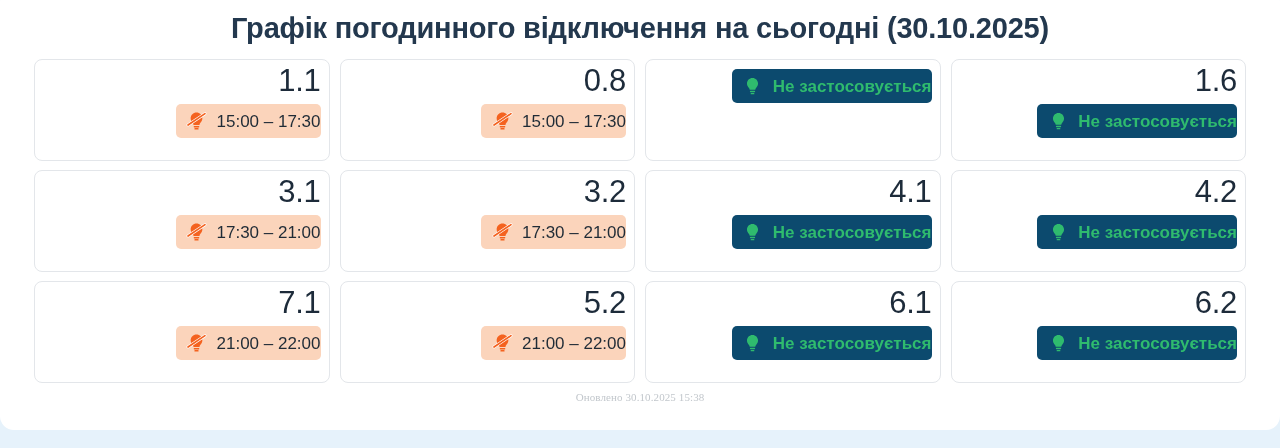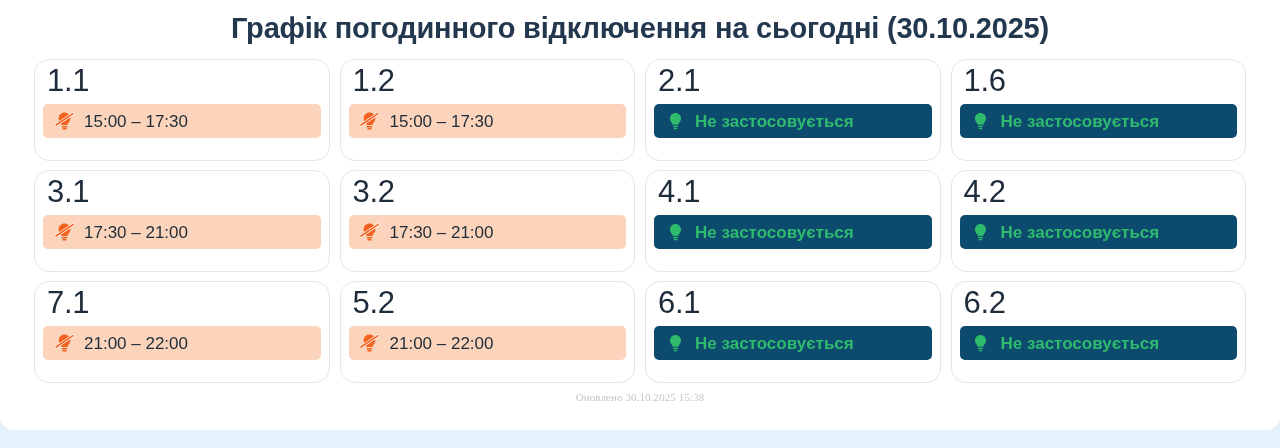--- a/index.html
+++ b/index.html
@@ -44,28 +44,29 @@
     display: grid;
     grid-template-columns: repeat(4, 1fr);
     grid-auto-rows: 102px;
     column-gap: 10px;
     row-gap: 9px;
     box-sizing: border-box;
   }
 
   .group-card {
     border: 1px solid #e3e6ea;
-    border-radius: 15px;
+    border-radius: 8px;
     background: #ffffff;
     box-sizing: border-box;
     padding: 4px 8px 8px 8px;
     display: flex;
     flex-direction: column;
     justify-content: flex-start;
     overflow: hidden;
+    align-items: flex-end;
   }
 
   .group-label {
     font-size: 31px;
     font-weight: 400;
     color: #1d2b3a;
     line-height: 1.12;
     padding-left: 4px;
     letter-spacing: -0.3px;
   }
@@ -139,36 +140,35 @@
               <rect fill="#f4621f" x="8.8" y="17.7" width="6.4" height="1.7" rx="0.7"></rect>
               <rect fill="#f4621f" x="9.6" y="20.1" width="4.8" height="1.7" rx="0.7"></rect>
               <line x1="2.3" y1="16.6" x2="21.7" y2="3.6" stroke="#ffffff" stroke-width="3.4" stroke-linecap="round"></line>
               <line x1="2.3" y1="16.6" x2="21.7" y2="3.6" stroke="#f4621f" stroke-width="1.9" stroke-linecap="round"></line>
             </svg>
           </span>
           <span class="status-text">15:00 – 17:30</span>
         </div>
       </div>
       <div class="group-card">
-        <div class="group-label">1.2</div>
+        <div class="group-label">0.8</div>
         <div class="status-row off">
           <span class="status-icon">
             <svg width="21" height="22" viewBox="0 0 24 24" aria-hidden="true">
               <path fill="#f4621f" d="M12 2.2c-3.7 0-6.7 3-6.7 6.7 0 2.4 1.2 4.2 2.4 5.4.5.5.8 1.1.8 1.8v.6h7v-.6c0-.7.3-1.3.8-1.8 1.2-1.2 2.4-3 2.4-5.4 0-3.7-3-6.7-6.7-6.7z"></path>
               <rect fill="#f4621f" x="8.8" y="17.7" width="6.4" height="1.7" rx="0.7"></rect>
               <rect fill="#f4621f" x="9.6" y="20.1" width="4.8" height="1.7" rx="0.7"></rect>
               <line x1="2.3" y1="16.6" x2="21.7" y2="3.6" stroke="#ffffff" stroke-width="3.4" stroke-linecap="round"></line>
               <line x1="2.3" y1="16.6" x2="21.7" y2="3.6" stroke="#f4621f" stroke-width="1.9" stroke-linecap="round"></line>
             </svg>
           </span>
           <span class="status-text">15:00 – 17:30</span>
         </div>
       </div>
       <div class="group-card">
-        <div class="group-label">2.1</div>
         <div class="status-row on">
           <span class="status-icon">
             <svg width="19" height="22" viewBox="0 0 24 24" aria-hidden="true">
               <path fill="#2fbb6e" d="M12 1.8c-3.9 0-7 3.1-7 7 0 2.5 1.3 4.4 2.5 5.6.5.5.9 1.2.9 1.9v.5h7.2v-.5c0-.7.4-1.4.9-1.9 1.2-1.2 2.5-3.1 2.5-5.6 0-3.9-3.1-7-7-7z"></path>
               <rect fill="#2fbb6e" x="8.7" y="18.1" width="6.6" height="1.8" rx="0.8"></rect>
               <rect fill="#2fbb6e" x="9.6" y="20.7" width="4.8" height="1.8" rx="0.8"></rect>
             </svg>
           </span>
           <span class="status-text">Не застосовується</span>
         </div>

